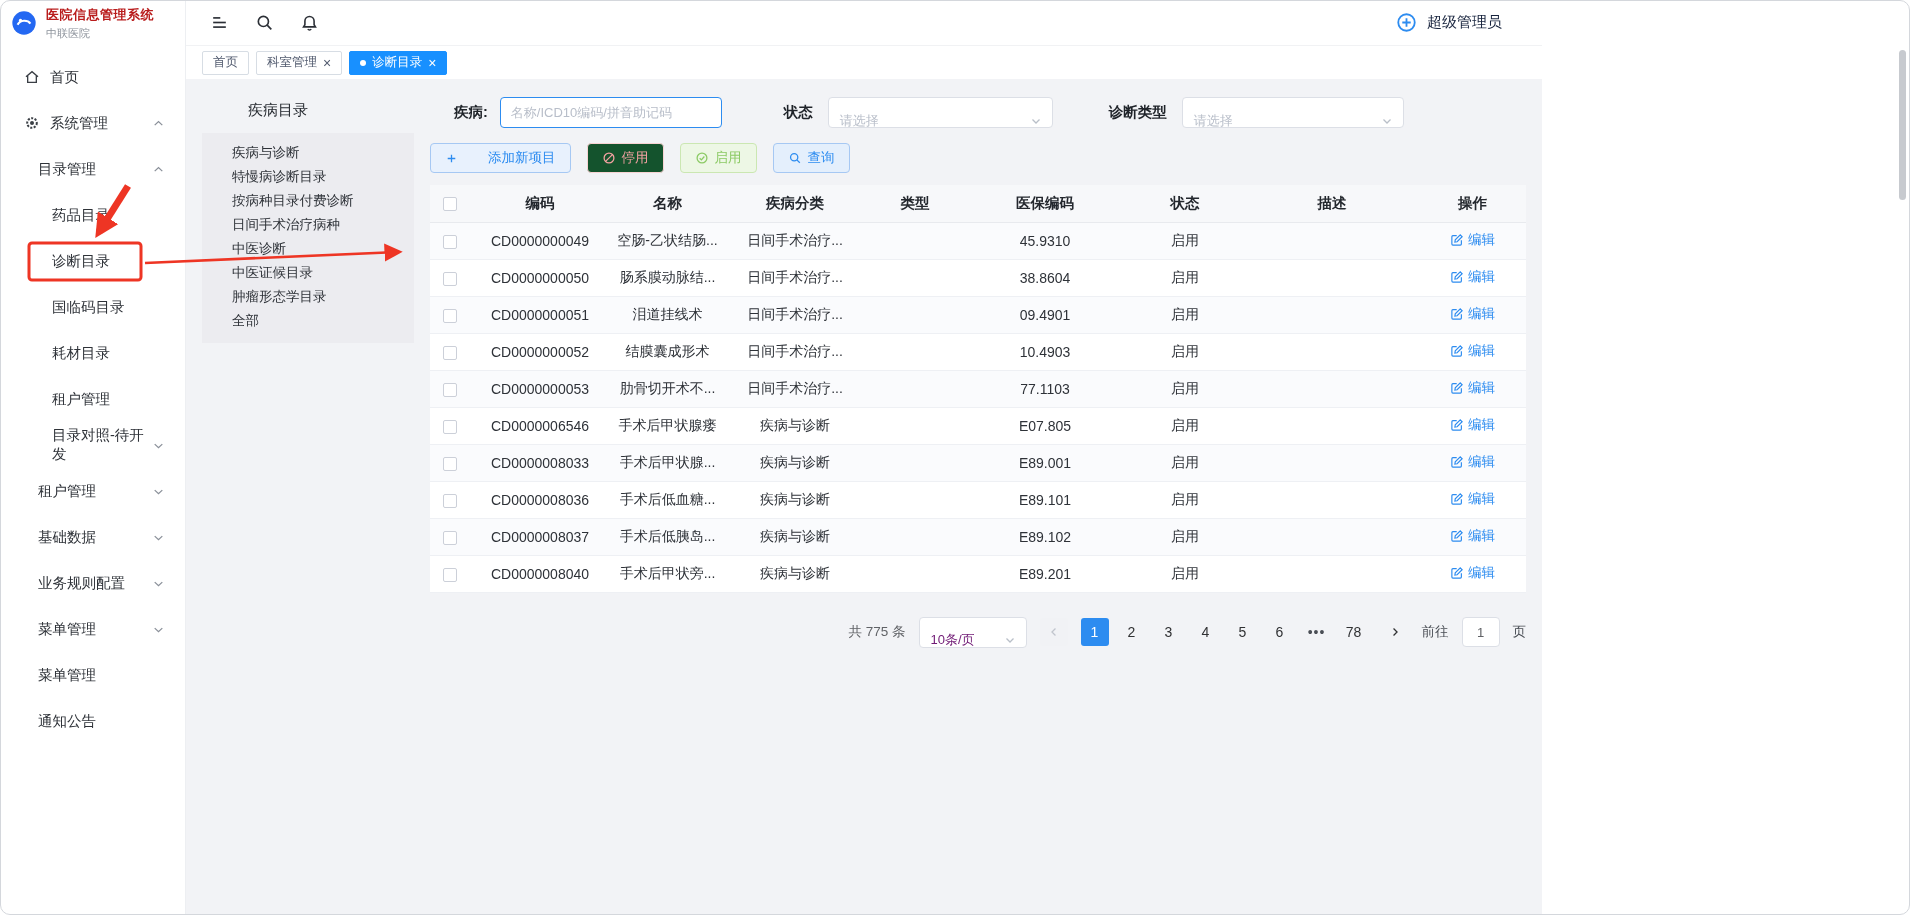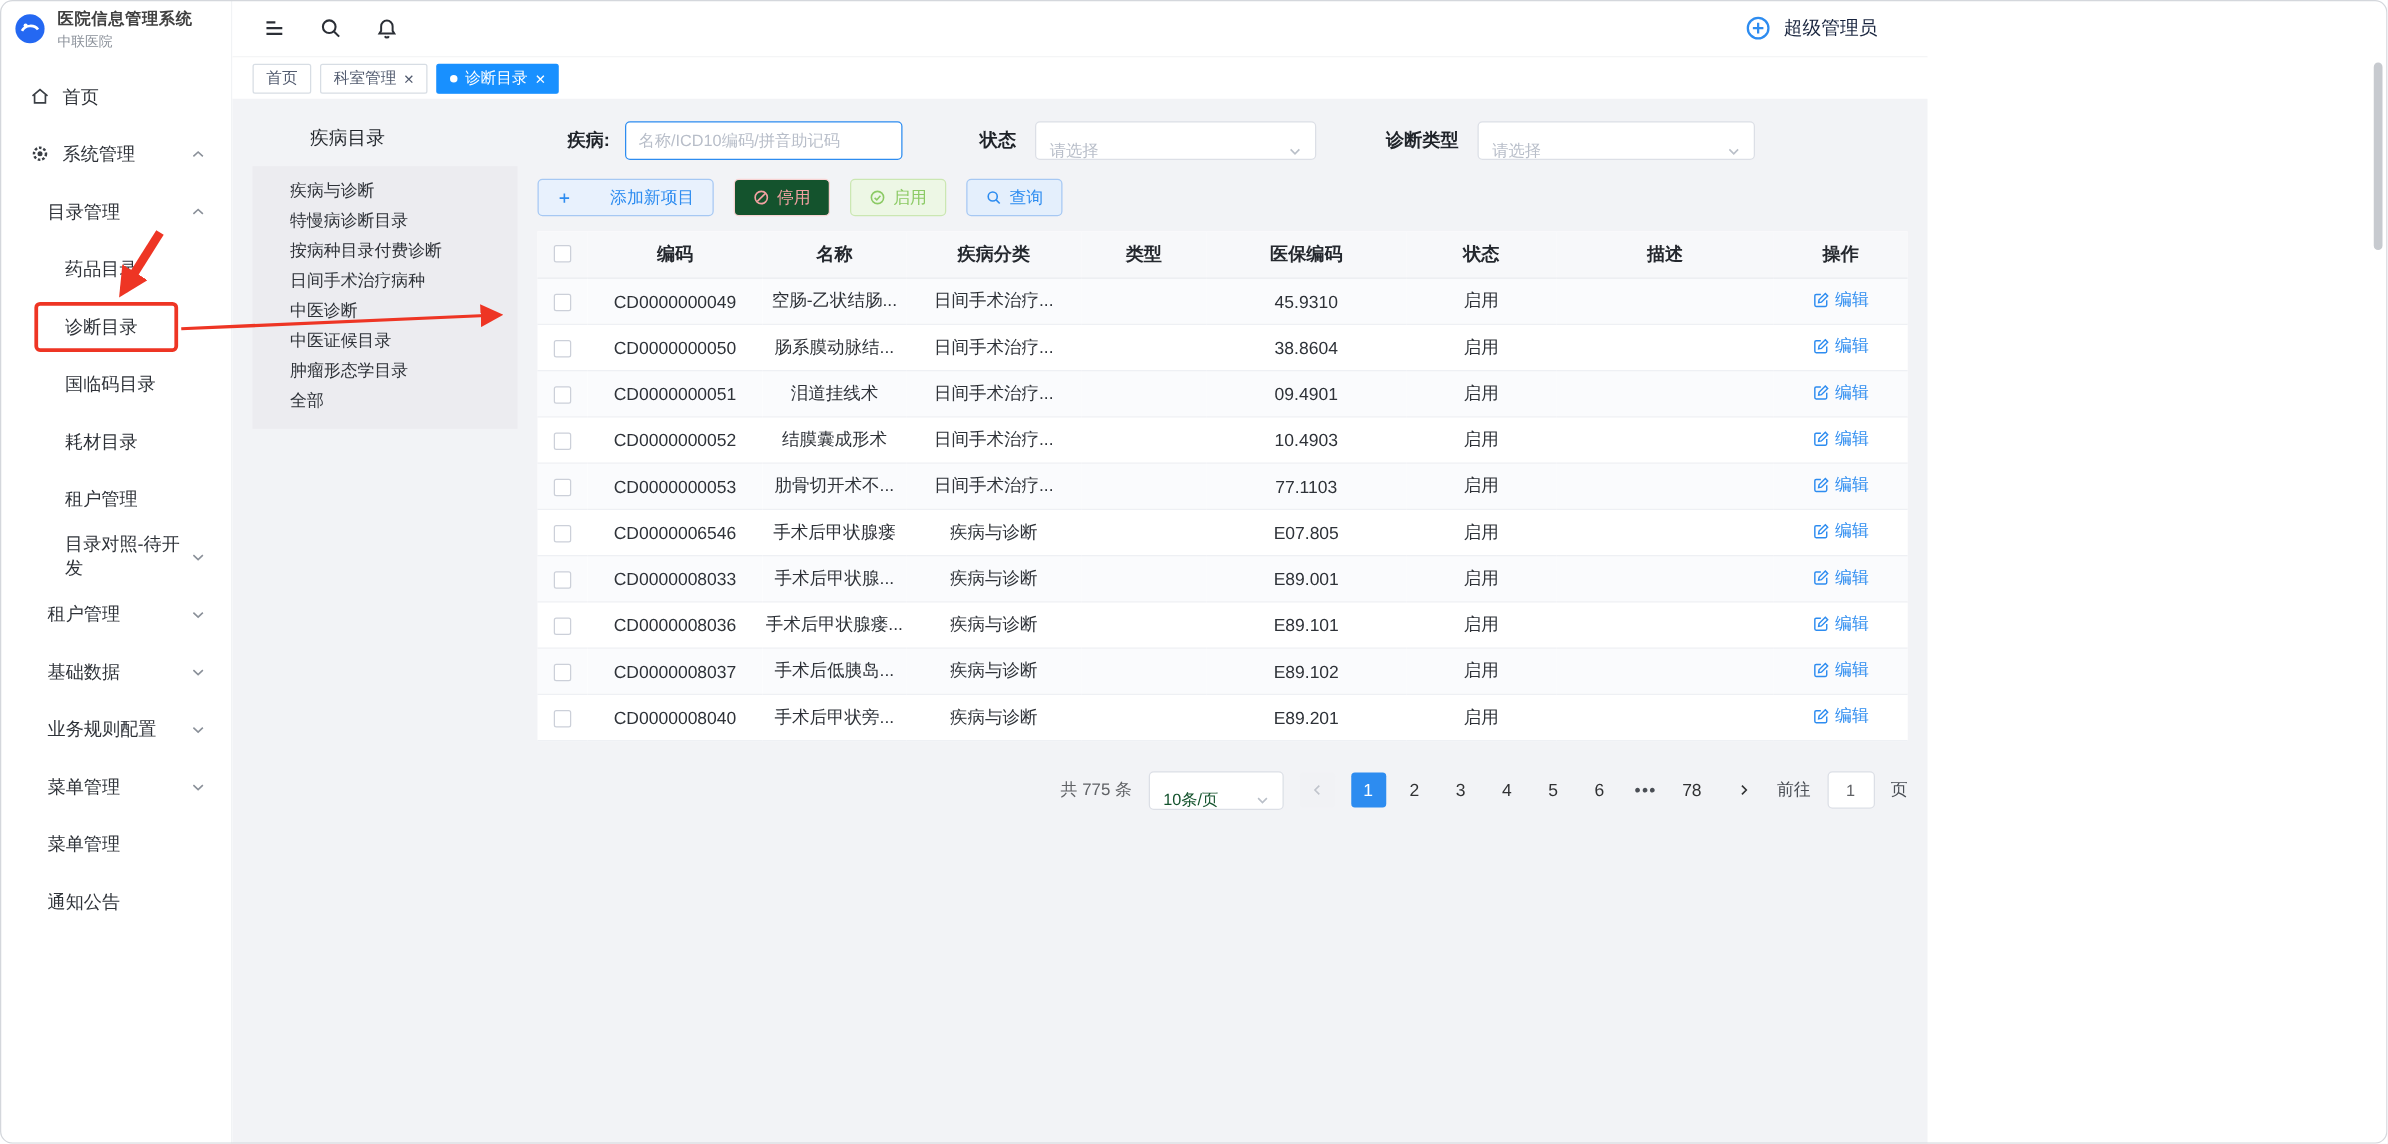--- a/index.html
+++ b/index.html
@@ -13,21 +13,21 @@
     font-size: 14px;
   }
   .frame { position:absolute; inset:0; border:1px solid #d4d7dc; border-radius:10px; pointer-events:none; z-index:100; }
   .app { display:flex; height:100%; }
 
   
   .sidebar { width:186px; flex:none; background:#fff; border-right:1px solid #edeff2; }
   .logo-row { height:46px; display:flex; align-items:center; gap:8px; padding:0 10px; }
   .logo { display:inline-flex; }
   .logo-texts { display:flex; flex-direction:column; }
-  .logo-texts .t1 { font-size:13px; font-weight:700; color:#404040; letter-spacing:.5px; }
+  .logo-texts .t1 { font-size:13px; font-weight:700; color:#b91c1c; letter-spacing:.5px; }
   .logo-texts .t2 { font-size:11px; color:#8a9099; margin-top:2px; }
   .nav { padding-top:8px; }
   .nav-item { height:46px; display:flex; align-items:center; font-size:14.5px; color:#2e3238; cursor:pointer; padding-right:20px; }
   .nav-item .icon { margin-right:10px; display:inline-flex; }
   .nav-item.l1 { padding-left:24px; }
   .nav-item.l2 { padding-left:38px; }
   .nav-item.l3 { padding-left:52px; }
   .nav-item .chev { margin-left:auto; display:inline-flex; }
 
   
@@ -51,21 +51,21 @@
   .catalog-item { font-size:13.5px; color:#2e3238; padding:2px 8px 2px 30px; line-height:20px; cursor:pointer; white-space:nowrap; }
 
   
   .work { width:1096px; flex:none; }
   .filters { display:flex; align-items:center; margin:4px 0 15px 24px; }
   .f-label { font-weight:700; font-size:14.5px; color:#1f2329; white-space:nowrap; }
   .disease-input { width:222px; height:31px; border:1px solid #2d8cf0; border-radius:4px; margin-left:12px; padding:0 10px; font-size:13px; color:#333; outline:none; background:#fff; }
   .disease-input::placeholder { color:#b8bec9; }
   .select { height:31px; background:#fff; border:1px solid #dcdfe6; border-radius:4px; display:flex; align-items:center; justify-content:space-between; padding:16px 9px 0 11px; cursor:pointer; }
   .select .ph { font-size:13px; color:#b8bec9; }
-  .select .val { font-size:13px; color:#14532d; }
+  .select .val { font-size:13px; color:#701a75; }
   .sel-status { width:225px; margin-left:15px; }
   .sel-type { width:222px; margin-left:15px; }
   .gap-status { margin-left:62px; }
   .gap-type { margin-left:56px; }
 
   .toolbar { display:flex; gap:16px; margin-bottom:12px; }
   .btn { height:30px; display:inline-flex; align-items:center; gap:6px; padding:0 14px; border-radius:4px; font-size:13.5px; cursor:pointer; border:1px solid transparent; font-family:inherit; }
   .btn .icon { display:inline-flex; }
   .btn-add     { color:#2d8cf0; background:#e8f1fd; border-color:#a6c8f3;gap:30px; }
   .btn-disable { color:#f3a2a2; background:#14532d; border-color:#f8d3d3; }
@@ -491,21 +491,21 @@
                         <path d="M19.5 12.5V19a1.8 1.8 0 0 1-1.8 1.8H5A1.8 1.8 0 0 1 3.2 19V6.3A1.8 1.8 0 0 1 5 4.5h6.5"></path>
                         <path d="M17.6 3.2l3.2 3.2-8.6 8.6-3.8.6.6-3.8z"></path>
                       </svg>
                     </span>
                     <span>编辑</span>
                   </span></td>
               </tr>
               <tr>
                 <td><span class="checkbox"></span></td>
                 <td>CD0000008036</td>
-                <td>手术后甲状腺瘘...</td>
+                <td>手术后低血糖...</td>
                 <td>疾病与诊断</td>
                 <td></td>
                 <td>E89.101</td>
                 <td>启用</td>
                 <td></td>
                 <td><span class="edit-link">
                     <span class="icon" style="display: inline-flex;">
                       <svg width="14" height="14" viewBox="0 0 24 24" fill="none" stroke="#2d8cf0" stroke-width="2">
                         <path d="M19.5 12.5V19a1.8 1.8 0 0 1-1.8 1.8H5A1.8 1.8 0 0 1 3.2 19V6.3A1.8 1.8 0 0 1 5 4.5h6.5"></path>
                         <path d="M17.6 3.2l3.2 3.2-8.6 8.6-3.8.6.6-3.8z"></path>

